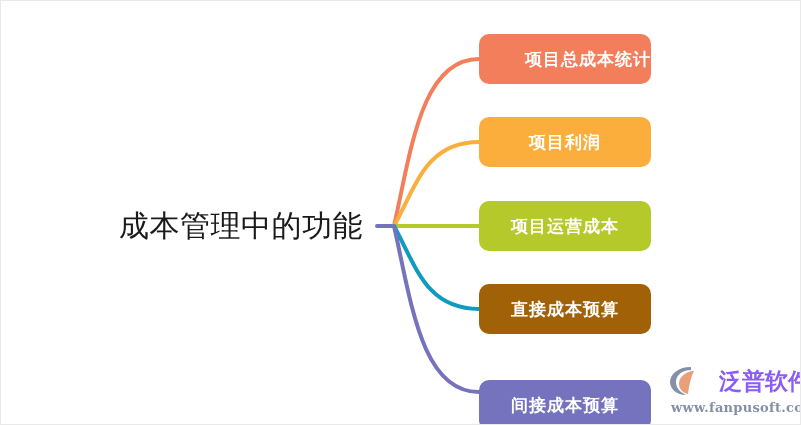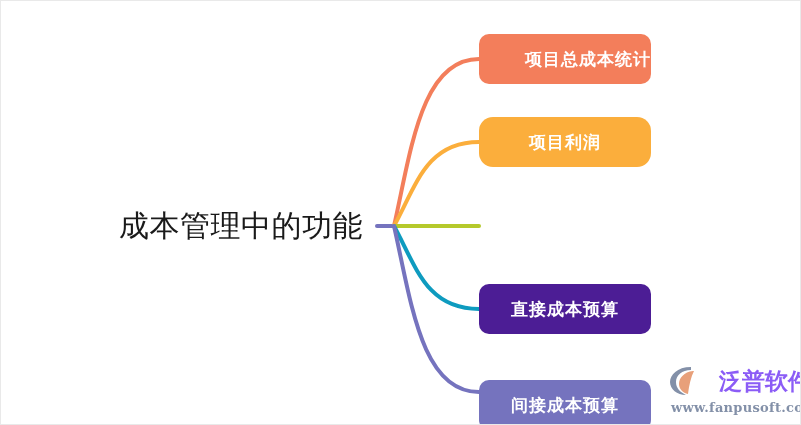--- a/index.html
+++ b/index.html
@@ -109,26 +109,29 @@
 
     <path d="M 393 225 C 410 300 420 391 478 391" stroke="#7573BE" stroke-width="4" stroke-linecap="round" fill="none"></path>
   </svg>
 
   <div id="root-title">成本管理中的功能</div>
 
   <div class="node" style="left:478px; top:33px; background:#F37E5B;justify-content:flex-end;">
     <span>项目总成本统计</span>
   </div>
 
-  <div class="node" style="left:478px; top:116px; background:#FBAE3C;border-radius:14px;">
+  <div class="node" style="left:478px; top:116px; background:#FBAE3C;">
     <span>项目利润</span>
   </div>
 
+  <div class="node" style="left:478px; top:200px; background:#B5C92B;">
+    <span>项目运营成本</span>
+  </div>
 
-  <div class="node" style="left:478px; top:283px; background:#4c1d95;">
+  <div class="node" style="left:478px; top:283px; background:#a16207;">
     <span>直接成本预算</span>
   </div>
 
   <div class="node" style="left:478px; top:379px; background:#7573BE;">
     <span>间接成本预算</span>
   </div>
 
   <div id="watermark">
     <div id="wm-row">
       <svg id="wm-mark" viewBox="0 0 34 32" xmlns="http://www.w3.org/2000/svg">

